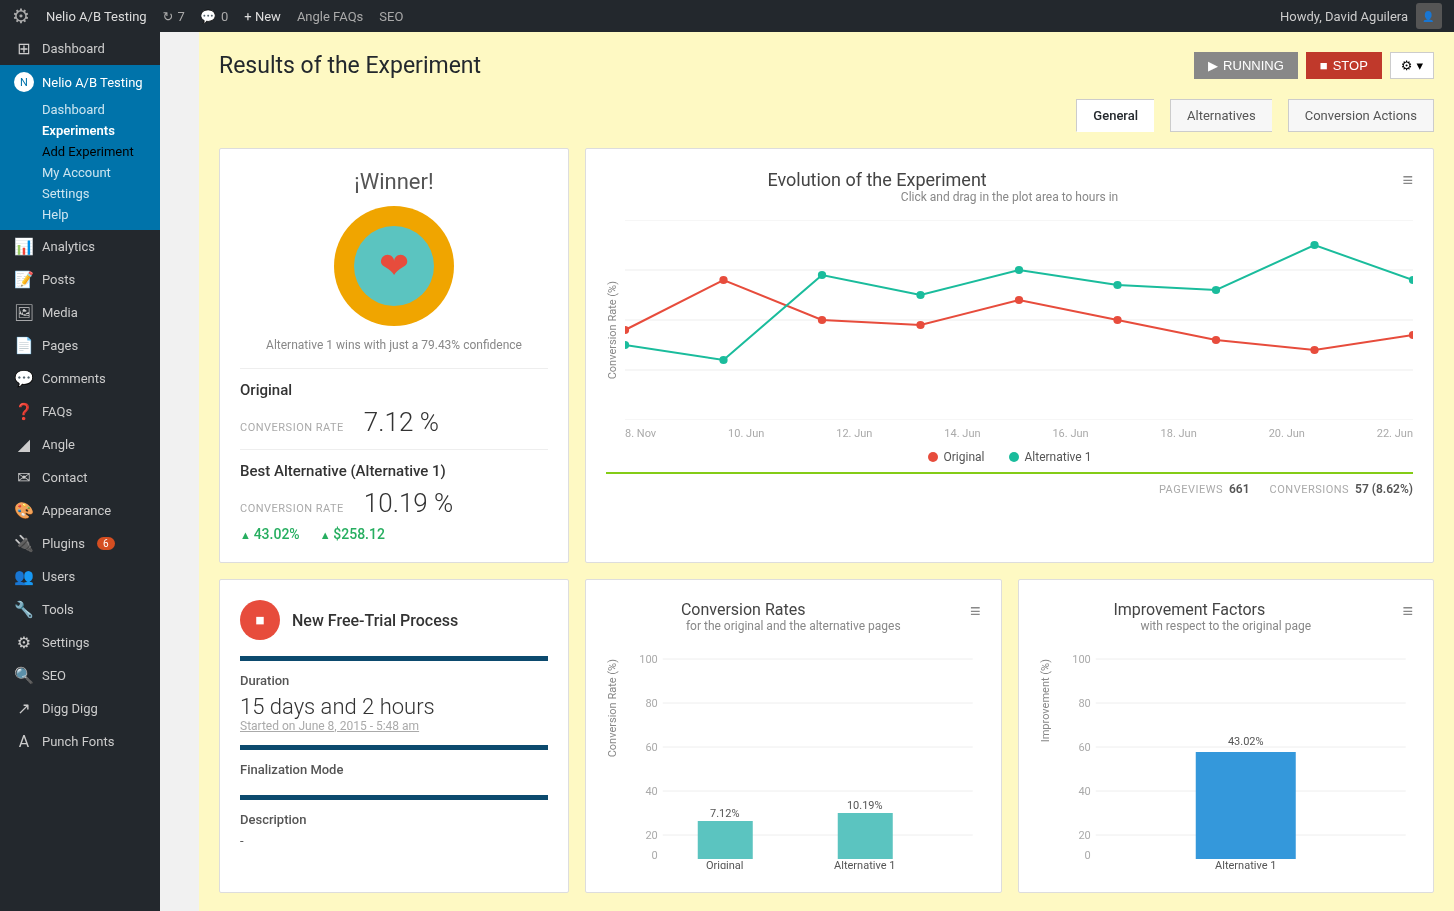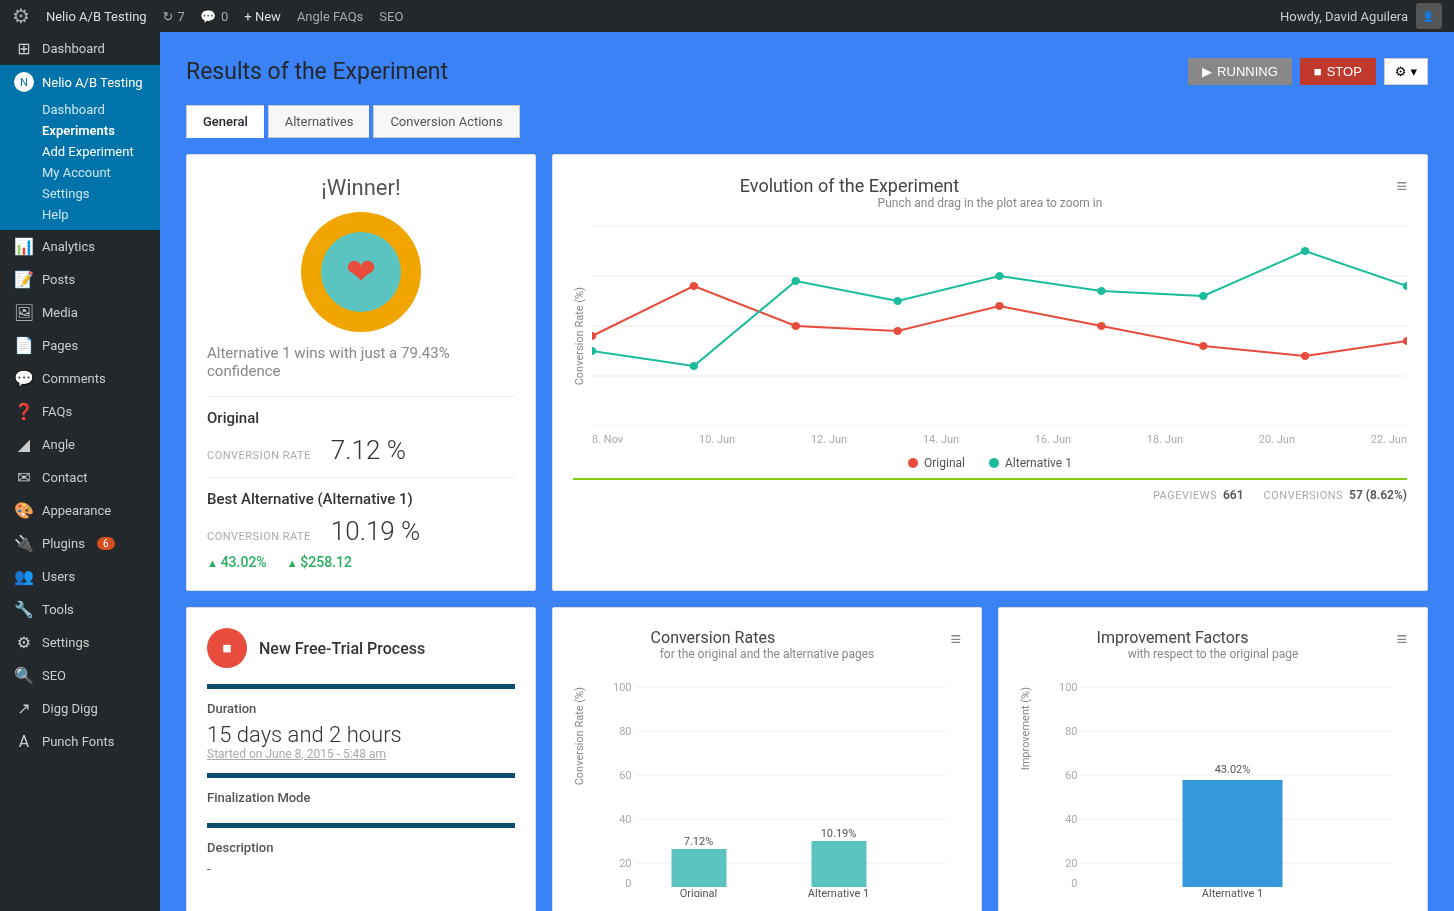--- a/index.html
+++ b/index.html
@@ -50,21 +50,21 @@
       cursor: pointer;
       white-space: nowrap;
     }
     .sidebar-item.active-parent { color: #fff; }
     .sidebar-item .icon { font-size: 16px; width: 20px; text-align: center; flex-shrink: 0; }
     .sidebar-sub { padding: 3px 14px 3px 42px; color: #aaa; font-size: 13px; cursor: pointer; }
     .sidebar-sub.active { color: #fff; }
     .sidebar-item .badge { background: #d54e21; color: #fff; border-radius: 10px; font-size: 10px; padding: 1px 6px; margin-left: 4px; }
 
     
-    #main { flex: 1; overflow-y: auto; background: #3b82f6; padding: 26px; }
+    #main { flex: 1; overflow-y: auto; background: #fef9c3; padding: 20px; margin-left: 39px; }
 
     
     .page-header { display: flex; align-items: center; justify-content: space-between; margin-bottom: 20px; }
     .page-title { font-size: 23px; font-weight: 400; color: #23282d; }
     .header-actions { display: flex; gap: 8px; align-items: center; }
     .btn-running {
       background: #888;
       color: #fff;
       border: none;
       padding: 6px 14px;
@@ -90,21 +90,21 @@
       border: 1px solid #ccc;
       padding: 5px 10px;
       font-size: 13px;
       cursor: pointer;
       display: flex;
       align-items: center;
       gap: 4px;
     }
 
     
-    .tabs { display: flex; gap: 4px; margin-bottom: 16px; border-bottom: none; }
+    .tabs { display: flex; gap: 16px; margin-bottom: 16px; border-bottom: none; justify-content: flex-end; }
     .tab {
       padding: 8px 16px;
       border: 1px solid #ccc;
       background: #f7f7f7;
       color: #555;
       cursor: pointer;
       font-size: 13px;
       border-right: none;
     }
     .tab:last-child { border-right: 1px solid #ccc; }
@@ -121,21 +121,21 @@
     .winner-icon { display: flex; justify-content: center; margin-bottom: 12px; }
     .trophy-circle {
       width: 120px; height: 120px; border-radius: 50%; background: #f0a500;
       display: flex; align-items: center; justify-content: center;
     }
     .trophy-inner {
       width: 80px; height: 80px; border-radius: 50%; background: #5bc4c0;
       display: flex; align-items: center; justify-content: center;
     }
     .heart-icon { font-size: 36px; color: #e74c3c; }
-    .winner-desc { color: #888; font-size: 15px; margin-bottom: 16px; }
+    .winner-desc { text-align: center; color: #888; font-size: 12px; margin-bottom: 16px; }
     .divider { border: none; border-top: 1px solid #eee; margin: 12px 0; }
     .original-label { font-size: 15px; font-weight: 500; color: #333; margin-bottom: 8px; }
     .conv-rate-row { display: flex; align-items: baseline; gap: 20px; margin-bottom: 4px; }
     .conv-rate-label { font-size: 11px; color: #aaa; text-transform: uppercase; letter-spacing: 0.5px; }
     .conv-rate-value { font-size: 26px; color: #333; font-weight: 300; }
     .best-alt-label { font-size: 15px; font-weight: 500; color: #333; margin: 10px 0 8px; }
     .metrics-row { display: flex; gap: 20px; margin-top: 8px; }
     .metric-up { color: #27ae60; font-size: 14px; font-weight: 500; }
     .metric-up::before { content: "▲ "; font-size: 11px; }
 
@@ -214,21 +214,21 @@
       <div class="sidebar-item active-parent" style="background:#0073aa;">
         <span class="icon" style="width:20px;height:20px;background:#fff;border-radius:50%;display:inline-flex;align-items:center;justify-content:center;font-size:11px;color:#0073aa;flex-shrink:0;">N</span>
         <span>Nelio A/B Testing</span>
       </div>
       <div class="sidebar-sub" style="color:#cce5f0;">
         <span>Dashboard</span>
       </div>
       <div class="sidebar-sub active" style="color:#fff;font-weight:600;">
         <span>Experiments</span>
       </div>
-      <div class="sidebar-sub" style="color:#ffffff;">
+      <div class="sidebar-sub" style="color:#000000;">
         <span>Add Experiment</span>
       </div>
       <div class="sidebar-sub" style="color:#cce5f0;">
         <span>My Account</span>
       </div>
       <div class="sidebar-sub" style="color:#cce5f0;">
         <span>Settings</span>
       </div>
       <div class="sidebar-sub" style="color:#cce5f0;padding-bottom:8px;">
         <span>Help</span>
@@ -362,21 +362,21 @@
           <span class="metric-up">43.02%</span>
           <span class="metric-up">$258.12</span>
         </div>
       </div>
 
       <div class="card card-right">
         <div class="chart-header">
           <div style="flex:1"></div>
           <div style="flex:3; text-align:center;">
             <div class="chart-title">Evolution of the Experiment</div>
-            <div class="chart-subtitle">Punch and drag in the plot area to zoom in</div>
+            <div class="chart-subtitle">Click and drag in the plot area to hours in</div>
           </div>
           <div style="flex:1; text-align:right;">
             <span class="chart-menu">≡</span>
           </div>
         </div>
 
         <div style="display:flex; align-items:center;">
           <div style="writing-mode:vertical-rl;transform:rotate(180deg);font-size:11px;color:#888;white-space:nowrap;margin-right:6px;">Conversion Rate (%)</div>
           <div style="flex:1; position:relative;">
             <svg viewBox="0 0 760 200" preserveAspectRatio="none" style="width:100%;height:200px;">

